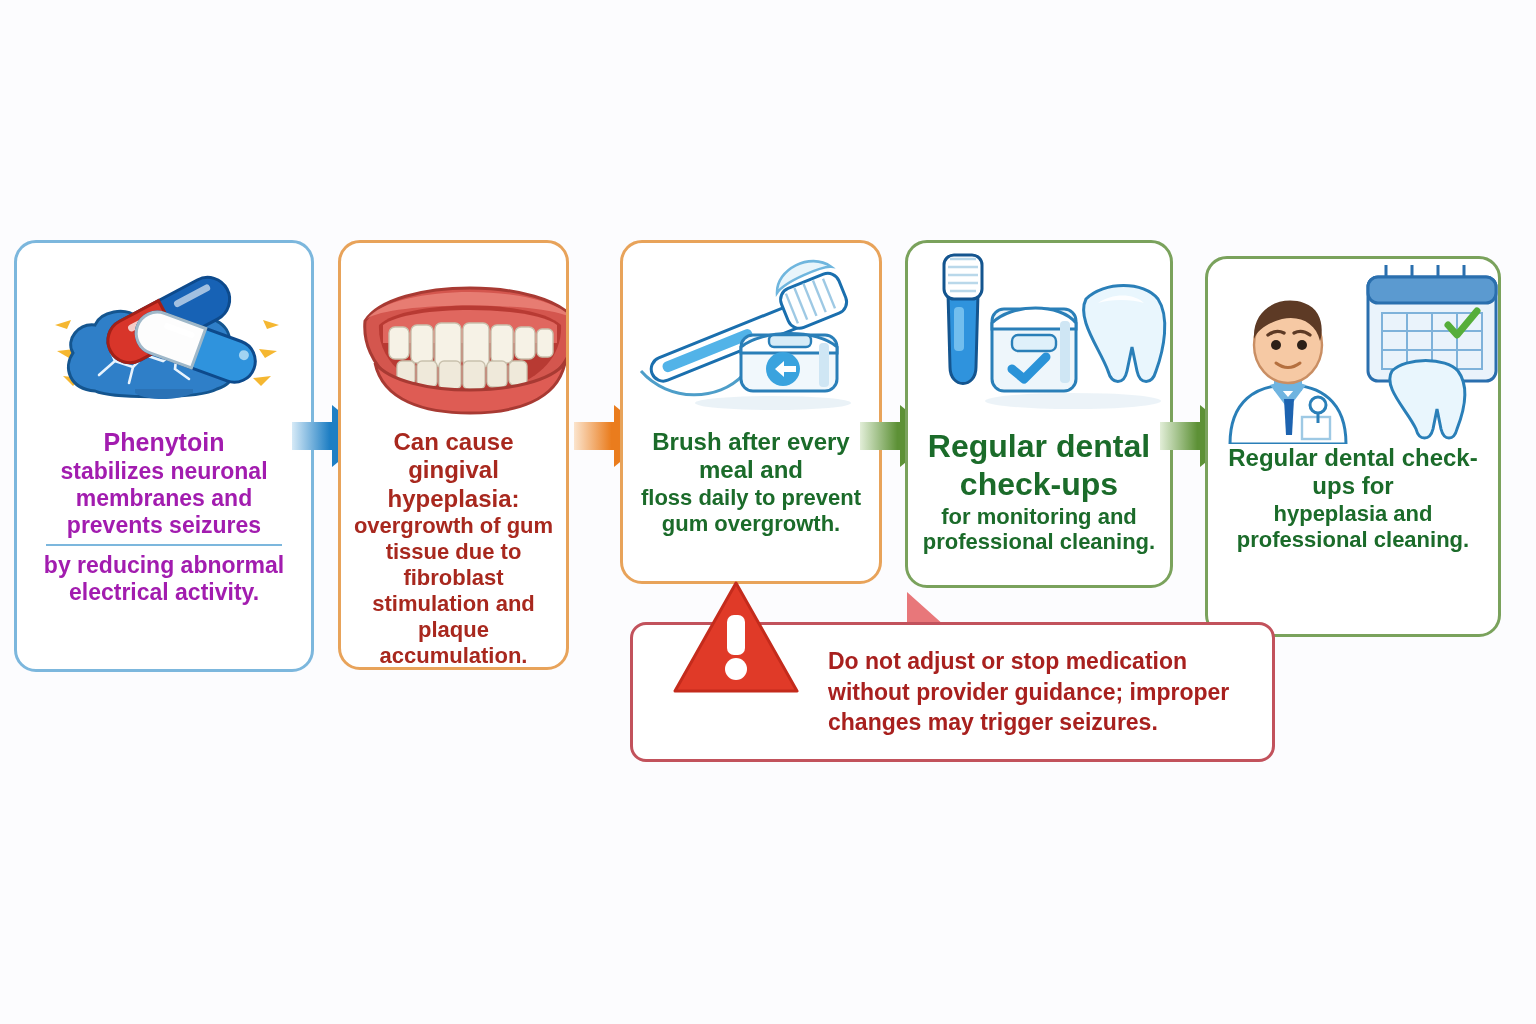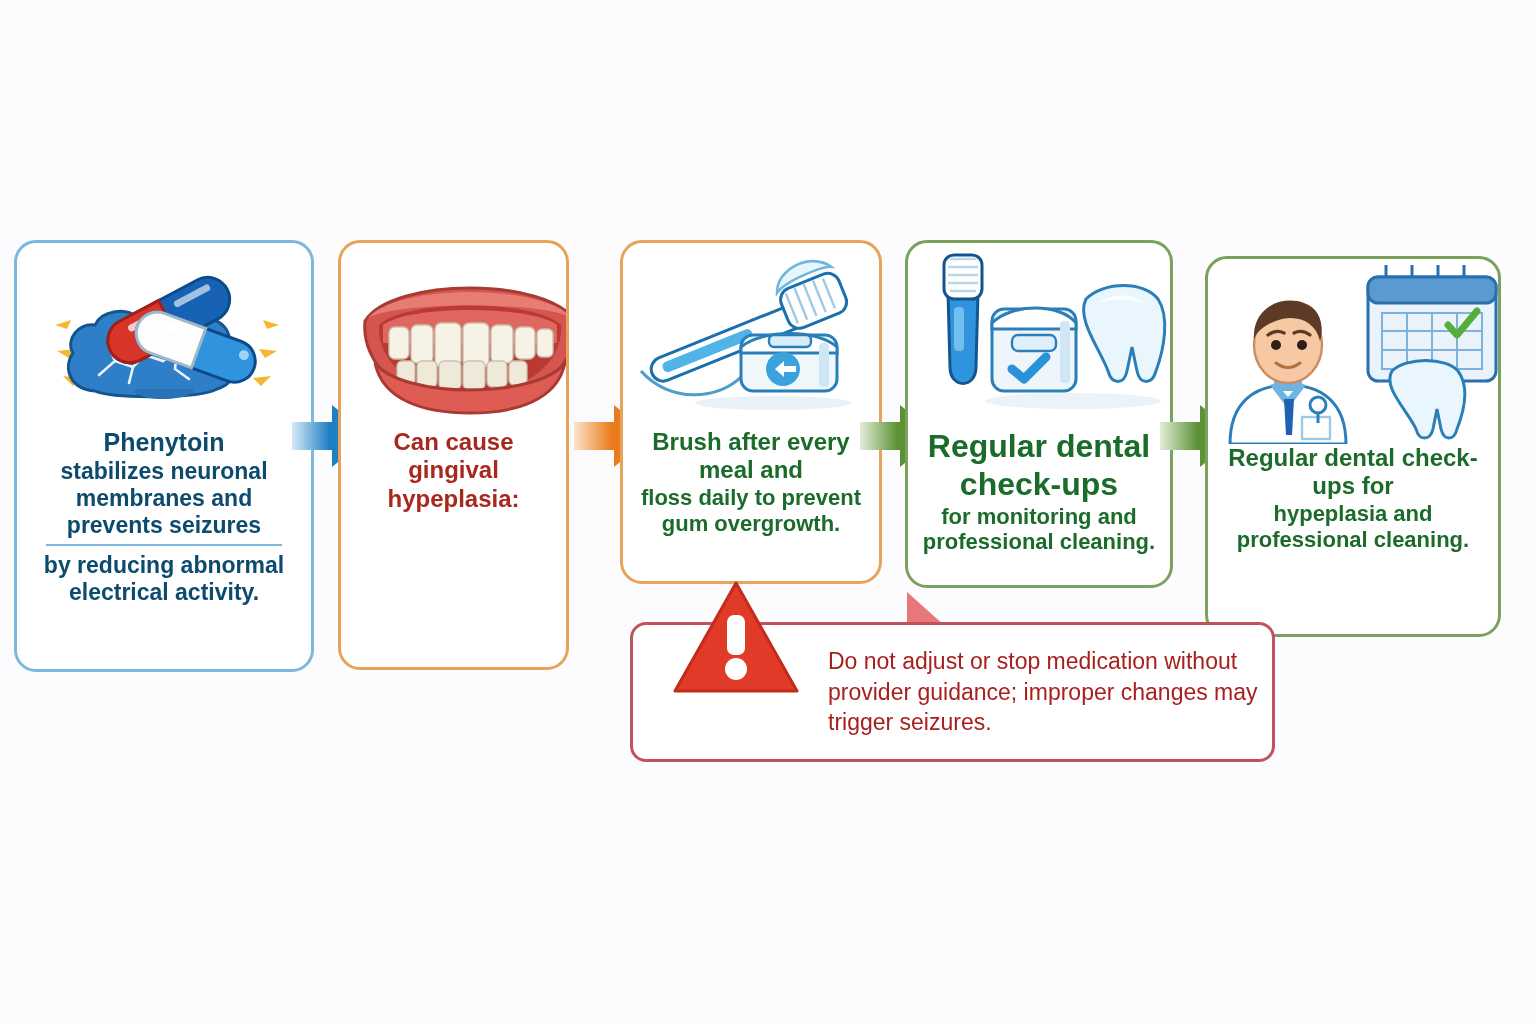--- a/index.html
+++ b/index.html
@@ -37,21 +37,21 @@
   .t-lead { font-weight: bold; }
   .t-body { font-weight: bold; }
   .divider {
     width: 86%;
     height: 2px;
     margin: 5px auto 6px auto;
   }
 
   
   #card-1 { left:14px; top:240px; width:300px; height:432px; border-color:#7cb7dd; }
-  #card-1 .card-text { color:#0c4a6e; font-size:23px; }
+  #card-1 .card-text { color:#a21caf; font-size:23px; }
   #card-1 .t-lead { font-size:25px; }
   #card-1 .divider { background:#7cb7dd; }
 
   #card-2 { left:338px; top:240px; width:231px; height:430px; border-color:#e8a35a; }
   #card-2 .card-text { color:#a8281e; font-size:22px; }
   #card-2 .t-lead { font-size:24px; }
 
   #card-3 { left:620px; top:240px; width:262px; height:344px; border-color:#e8a35a; }
   #card-3 .card-text { color:#1b6b2a; font-size:22px; }
   #card-3 .t-lead { font-size:24px; }
@@ -95,20 +95,21 @@
   
   #warning-box {
     position: absolute;
     left: 630px; top: 622px;
     width: 645px; height: 140px;
     background: #ffffff;
     border: 3px solid #c2525c;
     border-radius: 16px;
     display: flex;
     align-items: center;
+    font-weight: bold;
   }
   #warning-pointer {
     position: absolute;
     left: 907px; top: 592px;
     width: 0; height: 0;
     border-left: 0 solid transparent;
     border-right: 38px solid transparent;
     border-bottom: 34px solid #e8777a;
   }
   #warning-text {
@@ -220,20 +221,21 @@
           <rect x="122" y="118" width="22" height="28" rx="5"></rect>
           <rect x="146" y="118" width="20" height="26" rx="5"></rect>
           <rect x="168" y="118" width="18" height="24" rx="5"></rect>
         </g>
 
         <path d="M34 120 C62 156 196 156 224 120 C216 158 174 170 129 170 C84 170 42 158 34 120 Z" fill="#de5c54" stroke="#a83a33" stroke-width="3"></path>
       </svg>
     </div>
     <div class="card-text">
       <div class="t-lead">Can cause gingival hypeplasia:</div>
+      <div class="t-body">overgrowth of gum tissue due to fibroblast stimulation and plaque accumulation.</div>
     </div>
   </div>
 
   <div class="arrow" id="arrow-2">
     <div class="shaft"></div>
     <div class="head"></div>
   </div>
 
   <div class="card" id="card-3">
     <div class="card-art">

